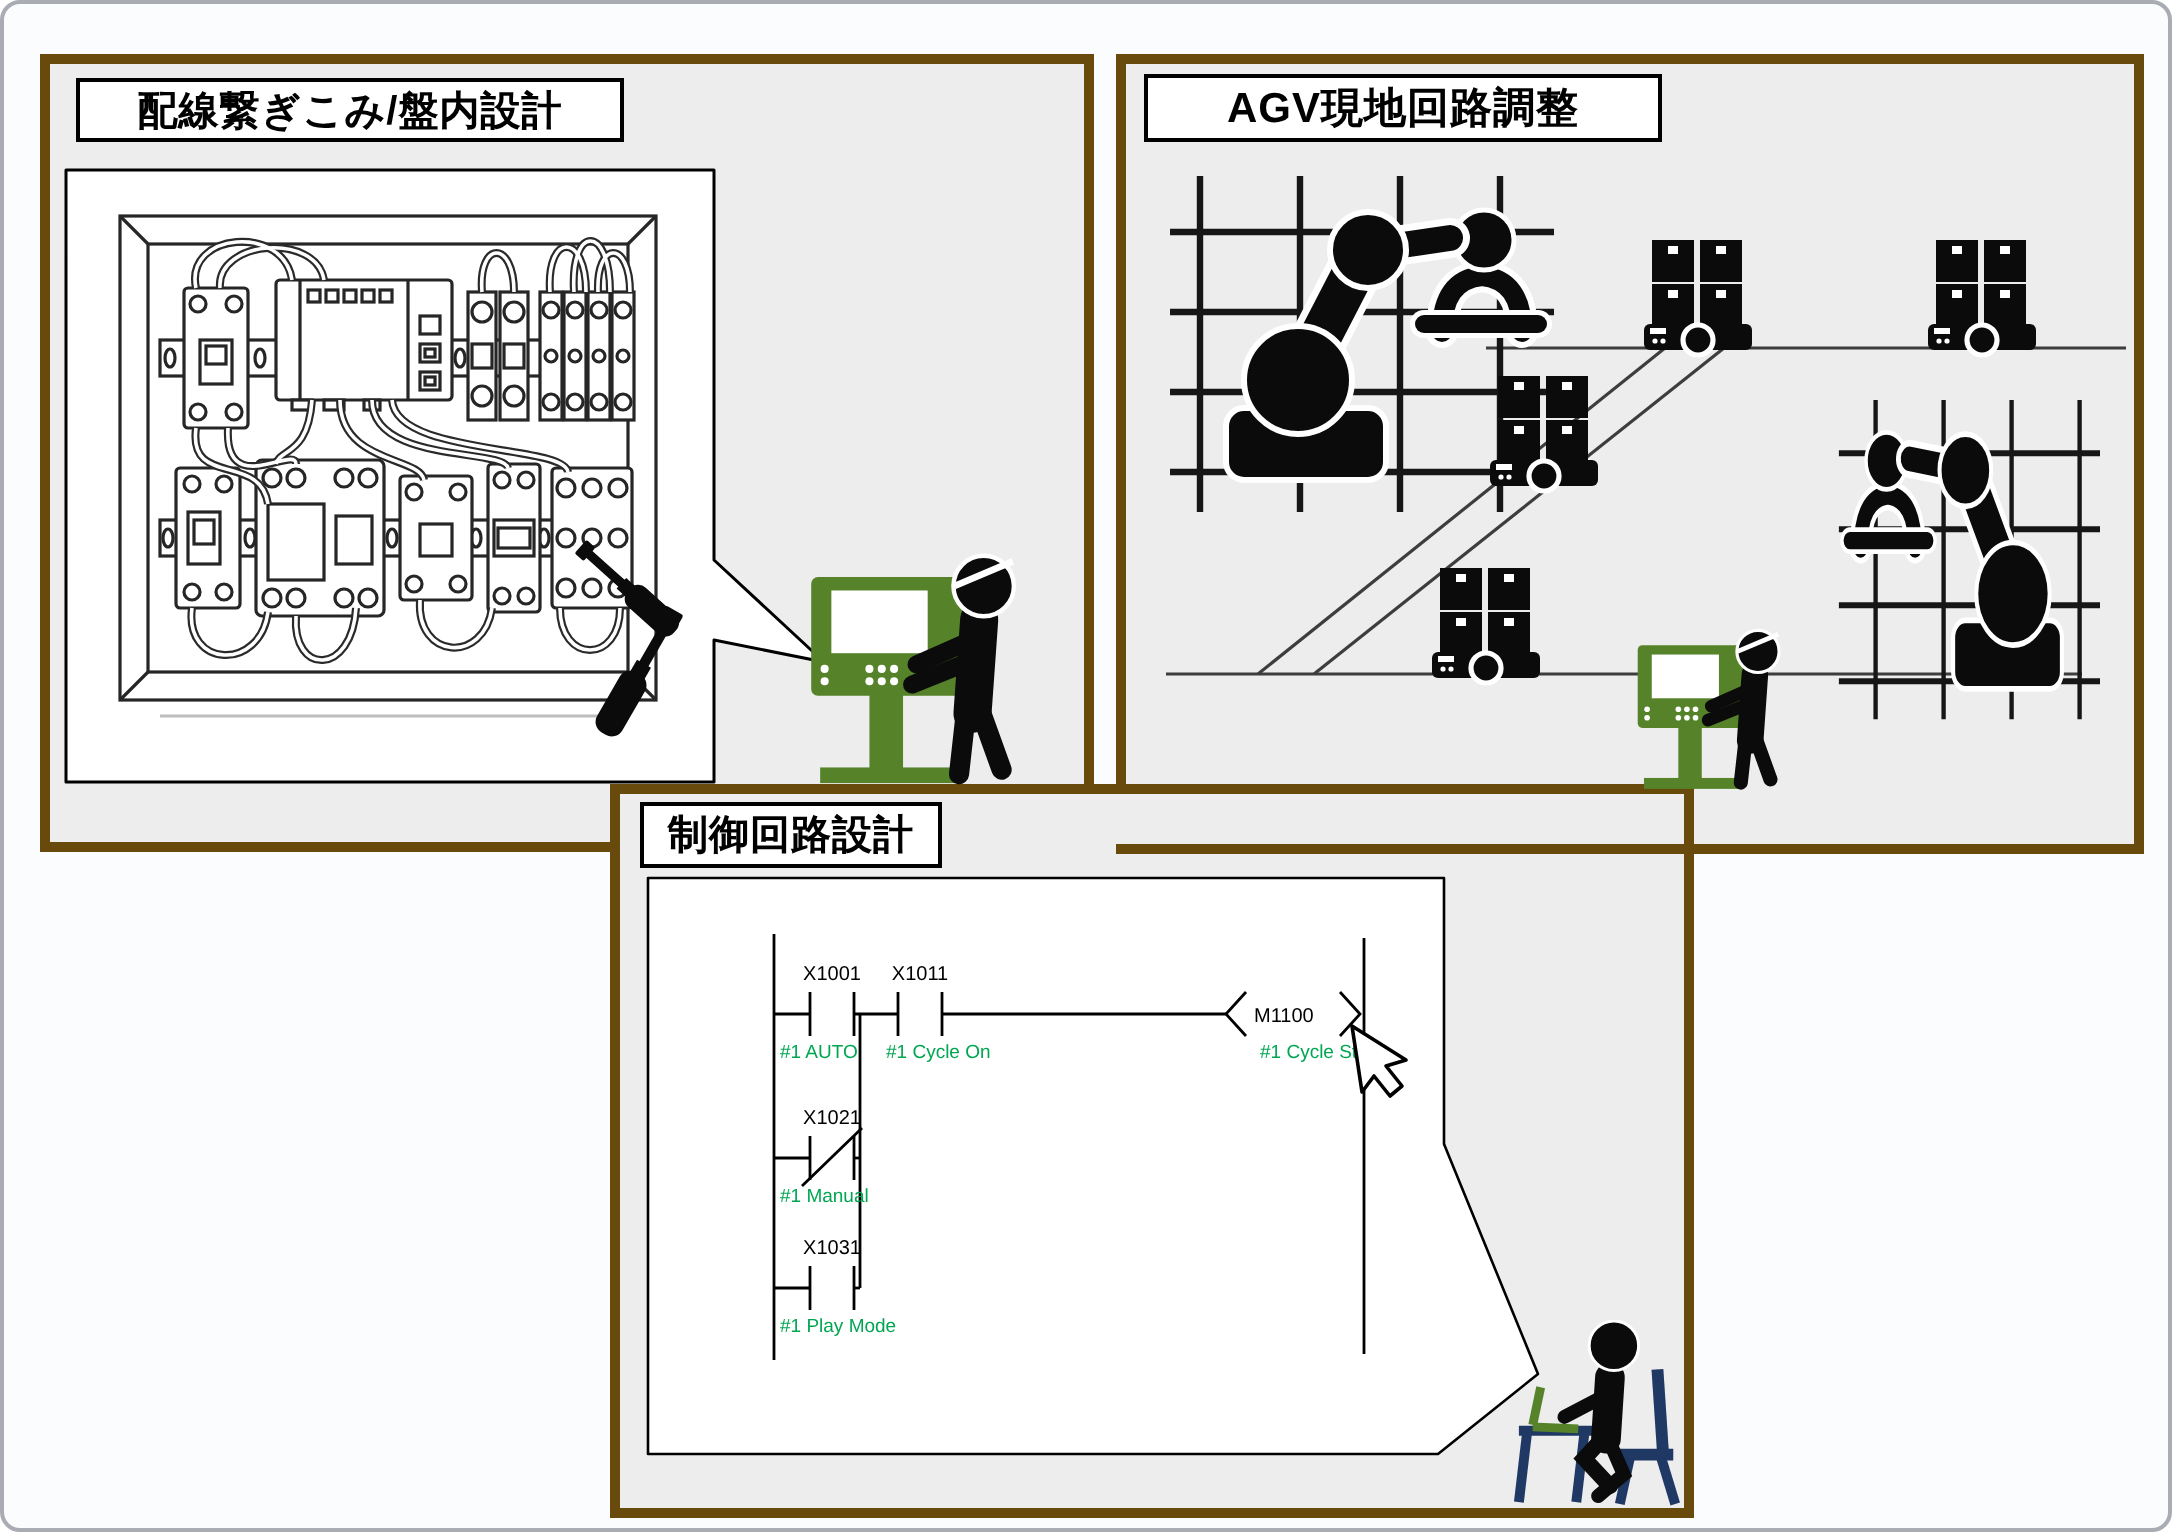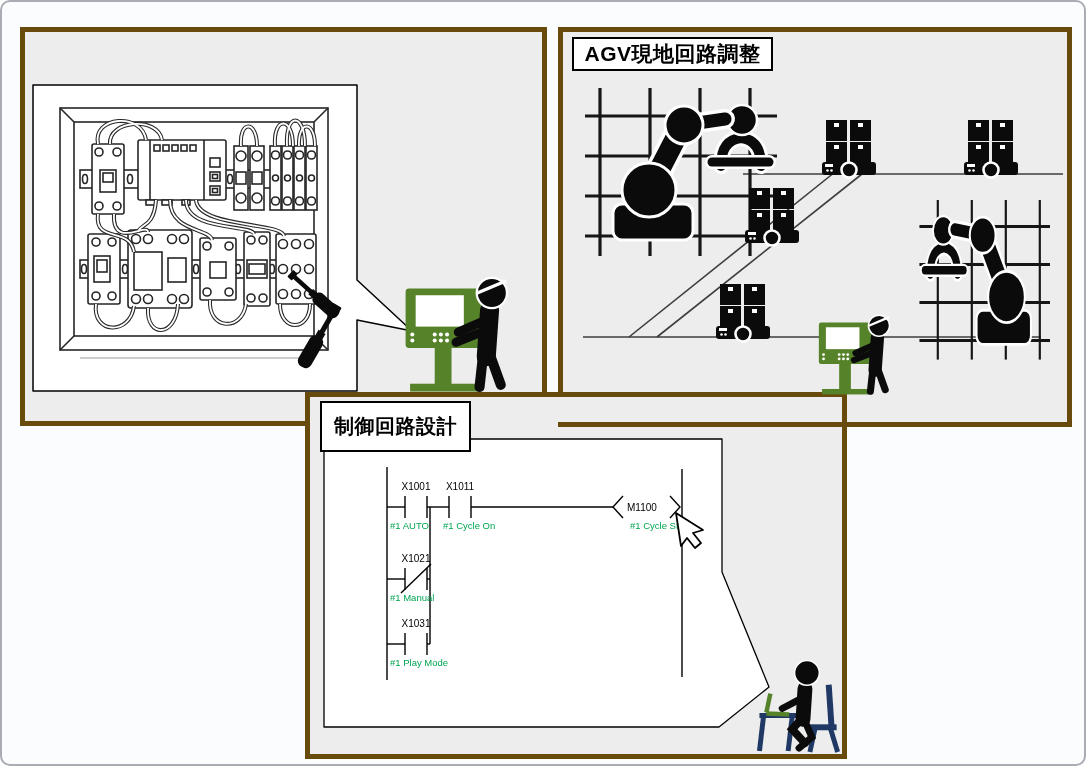--- a/index.html
+++ b/index.html
@@ -329,20 +329,23 @@
       <text x="80" y="269">#1 Play Mode</text>
     </g>
     <path d="M366,116 L371,149 L377,141 L385,151 L391,146 L383,136 L393,133 Z" fill="#ffffff" stroke="#000" stroke-width="1.8" stroke-linejoin="round"></path>
   </svg>
 
 
   <svg class="abs" style="left:748px;top:658px" width="104" height="94" viewBox="0 0 100 95">
     <use href="#g-deskworker"></use>
   </svg>
 
-  <div class="titlebox" style="left:570px;top:35px;width:201px;height:34px;font-size:21px;">
+  <div class="titlebox" style="left:36px;top:37px;width:274px;height:32px;font-size:20px;">
+    <span>配線繋ぎこみ/盤内設計</span>
+  </div>
+  <div class="titlebox" style="left:570px;top:35px;width:259px;height:34px;font-size:21px;">
     <span>AGV現地回路調整</span>
   </div>
-  <div class="titlebox" style="left:318px;top:399px;width:151px;height:51px;font-size:20px;">
+  <div class="titlebox" style="left:318px;top:399px;width:151px;height:33px;font-size:20px;">
     <span>制御回路設計</span>
   </div>
 
 </div>
 
 </body></html>

